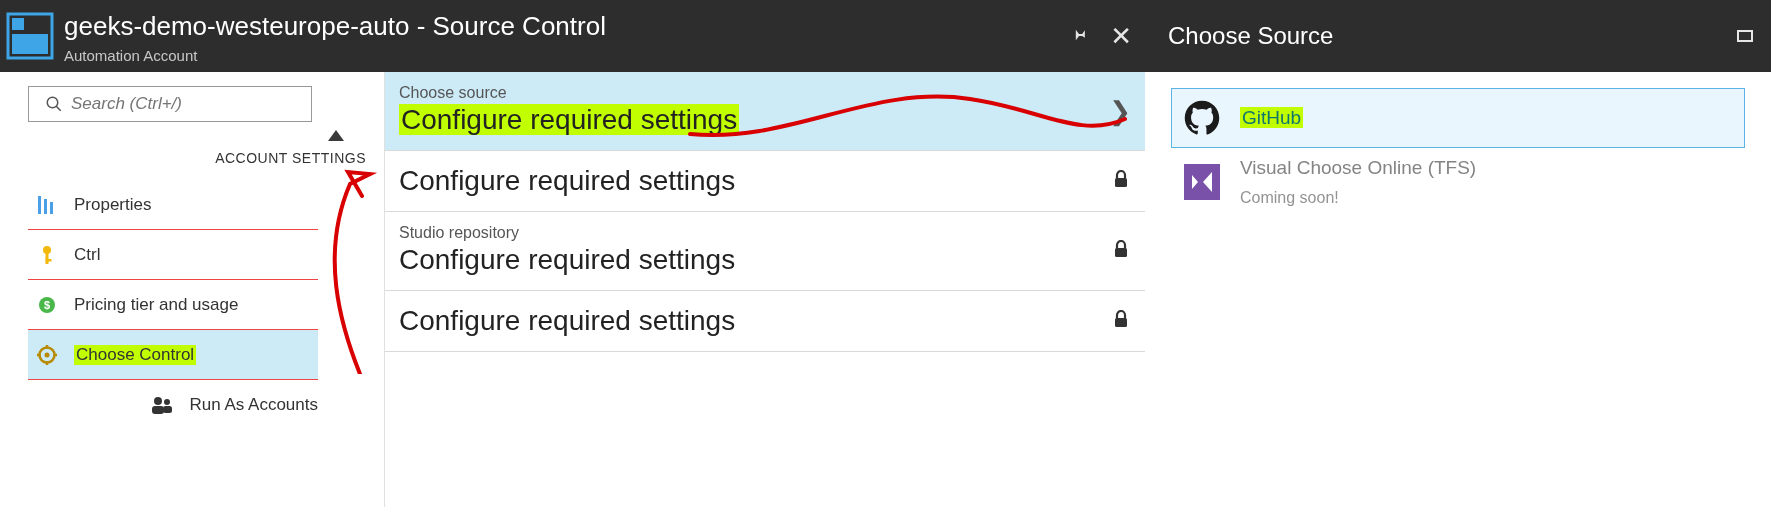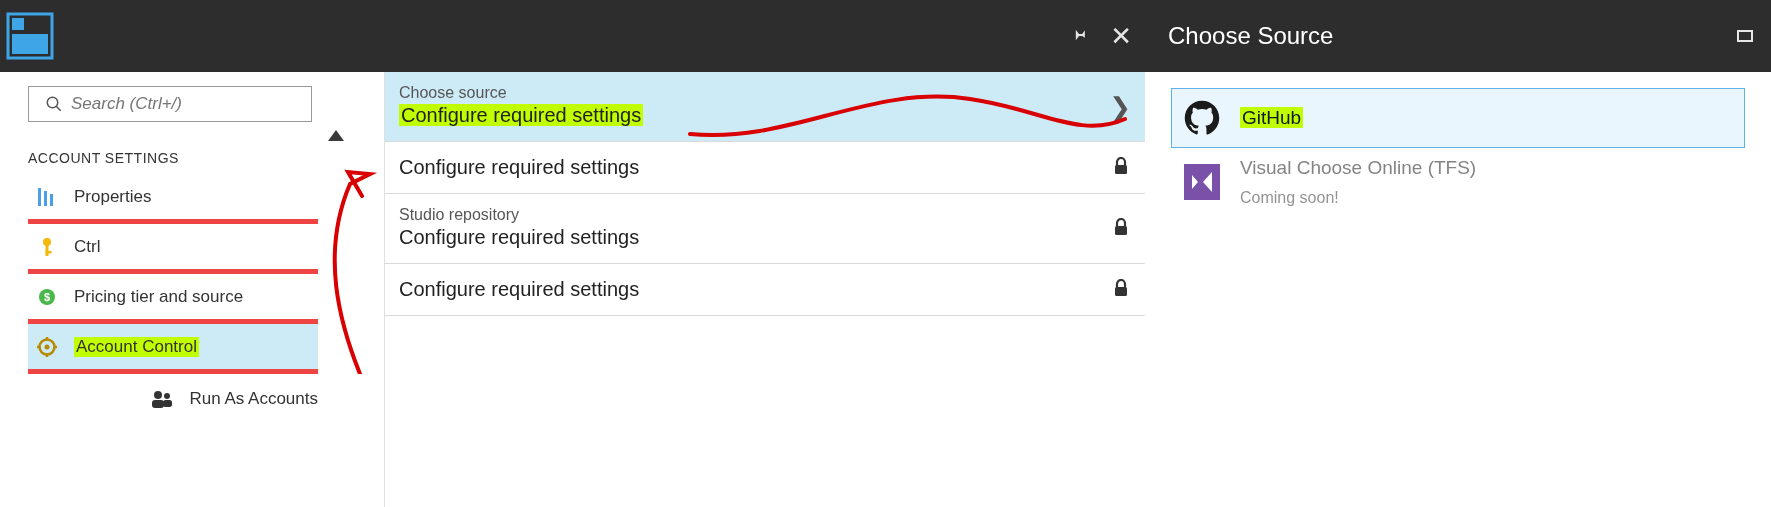--- a/index.html
+++ b/index.html
@@ -80,27 +80,28 @@
     border: none; outline: none;
     width: 100%;
     font-size: 17px; font-style: italic;
     color: #555;
     background: transparent;
   }
   .section-header {
     font-size: 14px;
     letter-spacing: 0.5px;
     color: #333;
-    margin-bottom: 8px;
+    margin-bottom: 14px;
+    text-align: right;
   }
   .nav-list { list-style: none; width: 290px; }
   .nav-item {
     display: flex; align-items: center;
     height: 50px;
-    border-bottom: 5px solid #ef4444;
+    border-bottom: 1px solid #ef4444;
     font-size: 17px;
     color: #333;
     cursor: pointer;
     padding-left: 6px;
   }
   .nav-item:last-child { border-bottom: none; justify-content: flex-end; }
   .nav-item .nav-icon {
     width: 26px; display: flex; justify-content: center;
     margin-right: 14px;
   }
@@ -125,21 +126,21 @@
     width: 760px;
     display: flex; flex-direction: column;
   }
   .setting-row {
     border-bottom: 1px solid #d9d9d9;
     padding: 12px 20px 14px 14px;
     position: relative;
   }
   .setting-row.highlighted { background: #cdeaf7; }
   .setting-label { font-size: 16px; color: #565656; }
-  .setting-value { font-size: 20px; color: #222; margin-top: 2px; }
+  .setting-value { font-size: 28px; color: #222; margin-top: 2px; }
   .setting-chevron {
     position: absolute;
     right: 14px; top: 50%;
     transform: translateY(-50%);
     font-size: 26px; color: #555;
   }
   .setting-lock {
     position: absolute;
     right: 16px; top: 50%;
     transform: translateY(-50%);
@@ -160,21 +161,21 @@
   }
   .source-item.selected {
     border: 1px solid #5bb4e5;
     background: #eaf6fd;
   }
   .source-icon {
     width: 40px; height: 40px;
     display: flex; align-items: center; justify-content: center;
     margin-right: 18px;
   }
-  .source-text .src-name { font-size: 19px; color: #0f172a; }
+  .source-text .src-name { font-size: 19px; color: #0f766e; }
   .source-text .src-sub  { font-size: 16px; color: #888; margin-top: 10px; }
 
   
   .annotation {
     position: absolute;
     left: 230px; top: 74px;
     width: 920px; height: 300px;
     pointer-events: none;
     z-index: 50;
   }
@@ -182,20 +183,24 @@
 </head>
 <body>
 
 <div class="topbar">
   <div class="topbar-left">
     <svg class="app-icon" viewBox="0 0 48 48">
       <rect x="2" y="2" width="44" height="44" fill="none" stroke="#3ea6e6" stroke-width="3"></rect>
       <rect x="6" y="6" width="12" height="12" fill="#3ea6e6"></rect>
       <rect x="6" y="22" width="36" height="20" fill="#3ea6e6"></rect>
     </svg>
+    <div class="title-block">
+      <div class="title-main">geeks-demo-westeurope-auto - Source Control</div>
+      <div class="title-sub">Automation Account</div>
+    </div>
     <div class="topbar-actions">
       <span>
         <svg width="18" height="18" viewBox="0 0 24 24" fill="#e6e6e6">
             <path d="M14 3l7 7-4 1-3 3 1 7-5-5-6 6 6-6-5-5 7 1 3-3z" transform="rotate(45 12 12)"></path>
           </svg>
       </span>
       <span style="font-size:26px;font-weight:300;">✕</span>
     </div>
   </div>
   <div class="topbar-right">
@@ -240,36 +245,36 @@
         </span>
         <span>Ctrl</span>
       </li>
       <li class="nav-item">
         <span class="nav-icon">
           <svg width="18" height="18" viewBox="0 0 18 18">
               <circle cx="9" cy="9" r="8" fill="#49b749"></circle>
               <text x="9" y="13" text-anchor="middle" font-size="11" fill="#fff" font-weight="bold">$</text>
             </svg>
         </span>
-        <span>Pricing tier and source</span>
+        <span>Pricing tier and usage</span>
       </li>
       <li class="nav-item selected">
         <span class="nav-icon">
           <svg width="20" height="20" viewBox="0 0 24 24">
               <circle cx="12" cy="12" r="9" fill="none" stroke="#b88a00" stroke-width="3"></circle>
               <circle cx="12" cy="12" r="3" fill="#b88a00"></circle>
               <g stroke="#b88a00" stroke-width="3">
                 <line x1="12" y1="0" x2="12" y2="4"></line>
                 <line x1="12" y1="20" x2="12" y2="24"></line>
                 <line x1="0" y1="12" x2="4" y2="12"></line>
                 <line x1="20" y1="12" x2="24" y2="12"></line>
               </g>
             </svg>
         </span>
-        <span class="highlight">Account Control</span>
+        <span class="highlight">Choose Control</span>
       </li>
       <li class="nav-item">
         <span class="nav-icon">
           <svg width="20" height="18" viewBox="0 0 20 18">
               <circle cx="6" cy="5" r="4" fill="#333"></circle>
               <rect x="0" y="10" width="12" height="8" rx="3" fill="#333"></rect>
               <circle cx="15" cy="6" r="3" fill="#333"></circle>
               <rect x="11" y="10" width="9" height="7" rx="2.5" fill="#333"></rect>
             </svg>
         </span>

